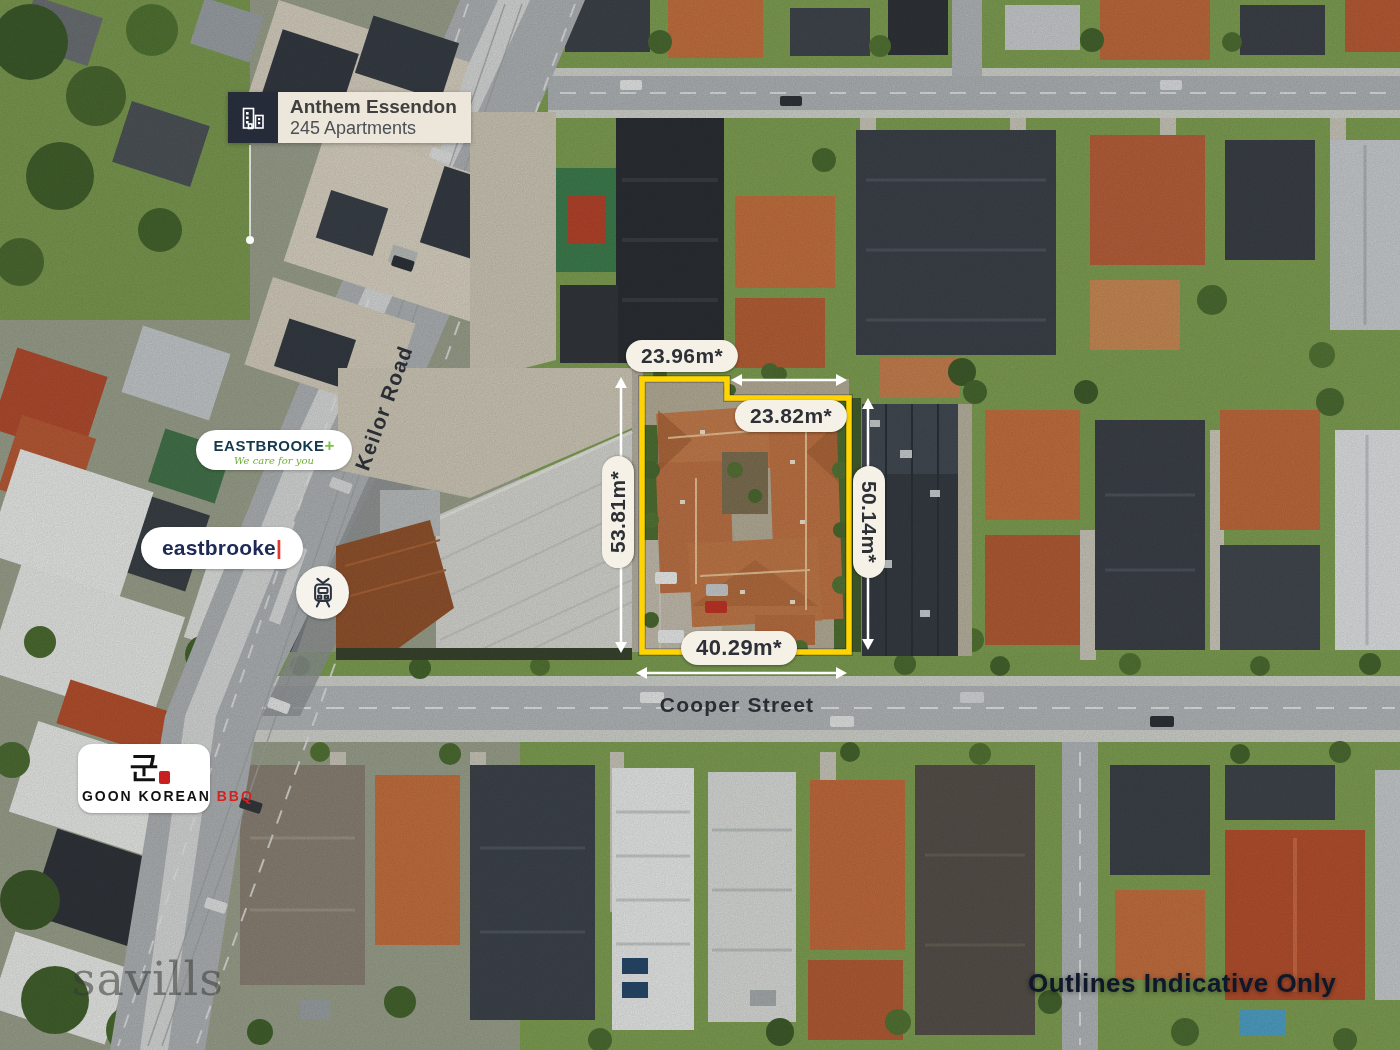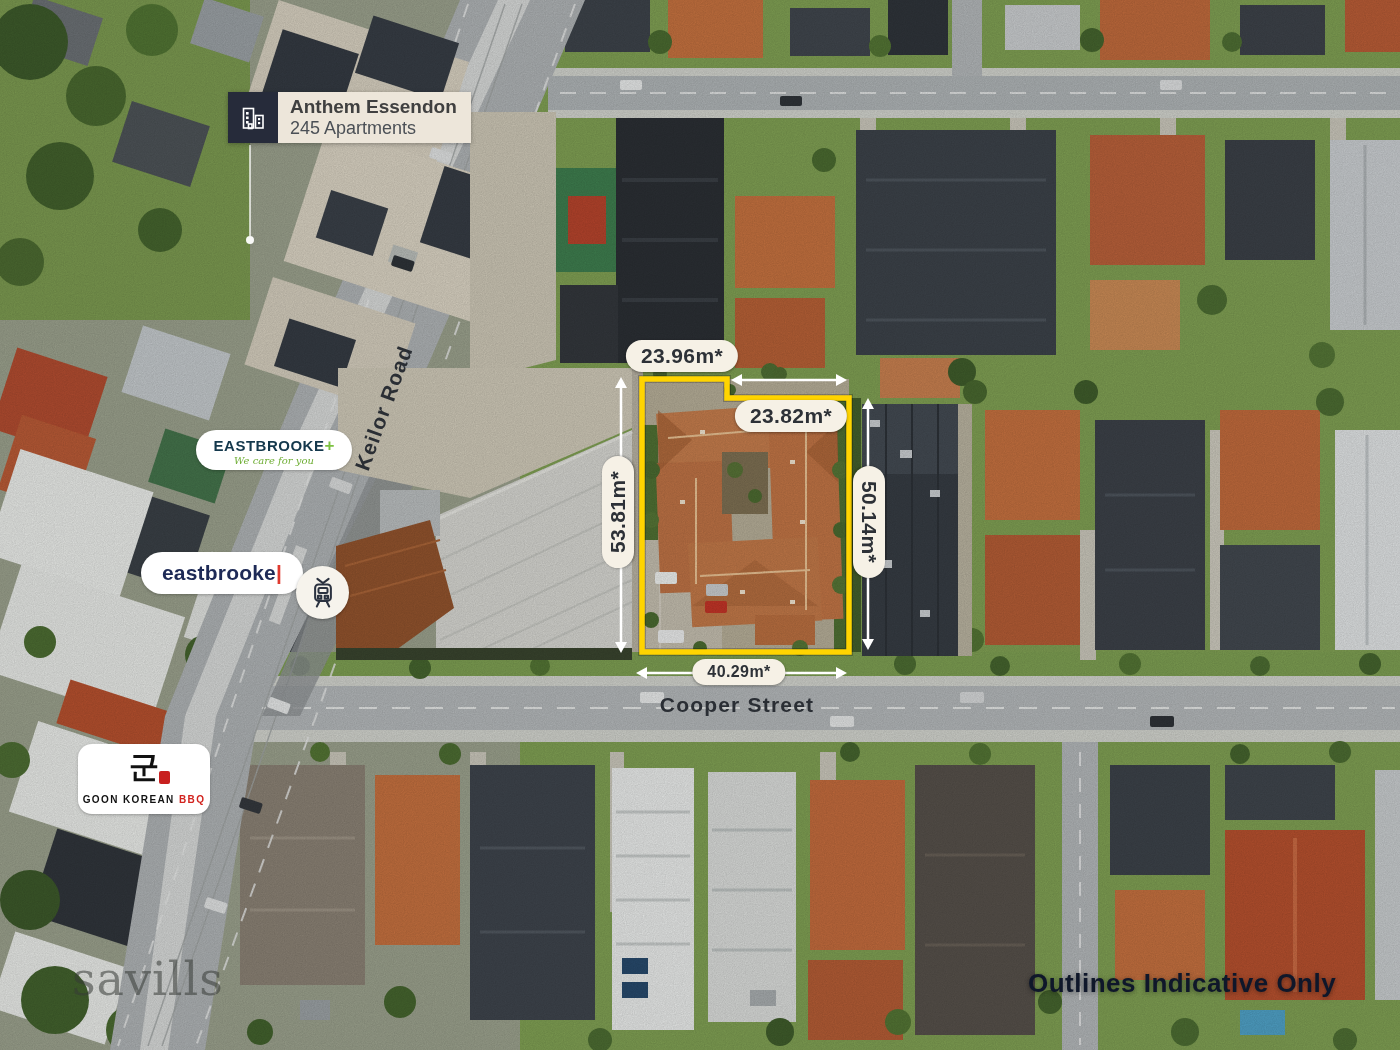--- a/index.html
+++ b/index.html
@@ -26,30 +26,30 @@
   .anthem-text{background:#ede6da;padding:4px 14px 4px 12px;display:flex;flex-direction:column;justify-content:center;}
   .anthem-title{font-size:19px;font-weight:700;color:#404040;line-height:1.15;}
   .anthem-sub{font-size:18px;color:#4b5056;line-height:1.15;}
 
   .ebm{left:196px;top:430px;width:140px;background:#fff;border-radius:20px;padding:6px 8px 4px;
        text-align:center;box-shadow:0 1px 3px rgba(0,0,0,.25);}
   .ebm-name{font-size:15px;font-weight:800;color:#14384c;letter-spacing:.5px;}
   .ebm-plus{color:#7dc242;font-weight:800;font-size:17px;}
   .ebm-tag{font-family:"DejaVu Serif",serif;font-style:italic;font-size:10px;color:#6fae35;margin-top:-1px;}
 
-  .eb{left:141px;top:552px;width:150px;background:#fff;border-radius:21px;padding:9px 6px;
+  .eb{left:141px;top:527px;width:150px;background:#fff;border-radius:21px;padding:9px 6px;
       text-align:center;box-shadow:0 1px 3px rgba(0,0,0,.25);}
   .eb-name{font-size:21px;font-weight:800;color:#1e2a56;letter-spacing:.2px;}
   .eb-bar{color:#e03a2f;font-weight:800;}
 
   .goon{left:78px;top:744px;width:124px;background:#fff;border-radius:14px;padding:8px 4px 9px;
         text-align:center;box-shadow:0 1px 3px rgba(0,0,0,.25);}
   .goon-hangul{font-size:30px;font-weight:700;color:#111;line-height:1;position:relative;display:inline-block;}
   .goon-seal{position:absolute;right:-11px;bottom:-2px;width:11px;height:13px;background:#c8201f;border-radius:2px;}
-  .goon-row{margin-top:12px;font-size:10px;font-weight:800;letter-spacing:.14em;white-space:nowrap;}
+  .goon-row{margin-top:6px;font-size:14px;font-weight:800;letter-spacing:.14em;white-space:nowrap;}
   .goon-black{color:#111;} .goon-red{color:#d2231e;}
 
   .tram{left:296px;top:566px;width:53px;height:53px;border-radius:50%;background:#f6f3ec;
         display:flex;align-items:center;justify-content:center;box-shadow:0 1px 3px rgba(0,0,0,.3);}
 
   .savills{left:72px;top:952px;font-family:"DejaVu Serif",serif;font-size:46px;font-weight:400;
            color:rgba(55,58,55,.55);letter-spacing:1px;}
   .disclaimer{left:1028px;top:968px;font-size:26px;font-weight:600;color:#0f172a;
               letter-spacing:.5px;text-shadow:0 1px 5px rgba(0,0,0,.45);}
 </style>
@@ -464,18 +464,18 @@
   </svg>
 </div>
 
 <div class="street keilor" style="left:384px;top:408px;">Keilor Road</div>
 <div class="street cooper" style="left:737px;top:705px;">Cooper Street</div>
 
 <div class="pill h" style="left:682px;top:356px;">23.96m*</div>
 <div class="pill h" style="left:791px;top:380px;margin-top:36px;">23.82m*</div>
 <div class="pill vup" style="left:618px;top:512px;">53.81m*</div>
 <div class="pill vdn" style="left:869px;top:522px;">50.14m*</div>
-<div class="pill h" style="left:739px;top:672px;font-size:16px;">40.29m*</div>
+<div class="pill h" style="left:739px;top:648px;font-size:22px;">40.29m*</div>
 
 <div class="ov savills">savills</div>
 <div class="ov disclaimer">Outlines Indicative Only</div>
 
 </div>
 
 </body></html>

